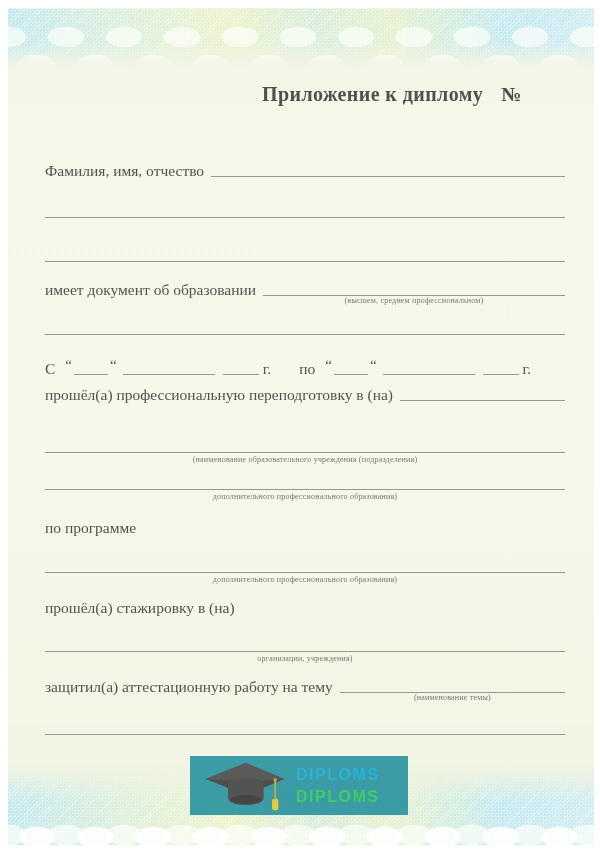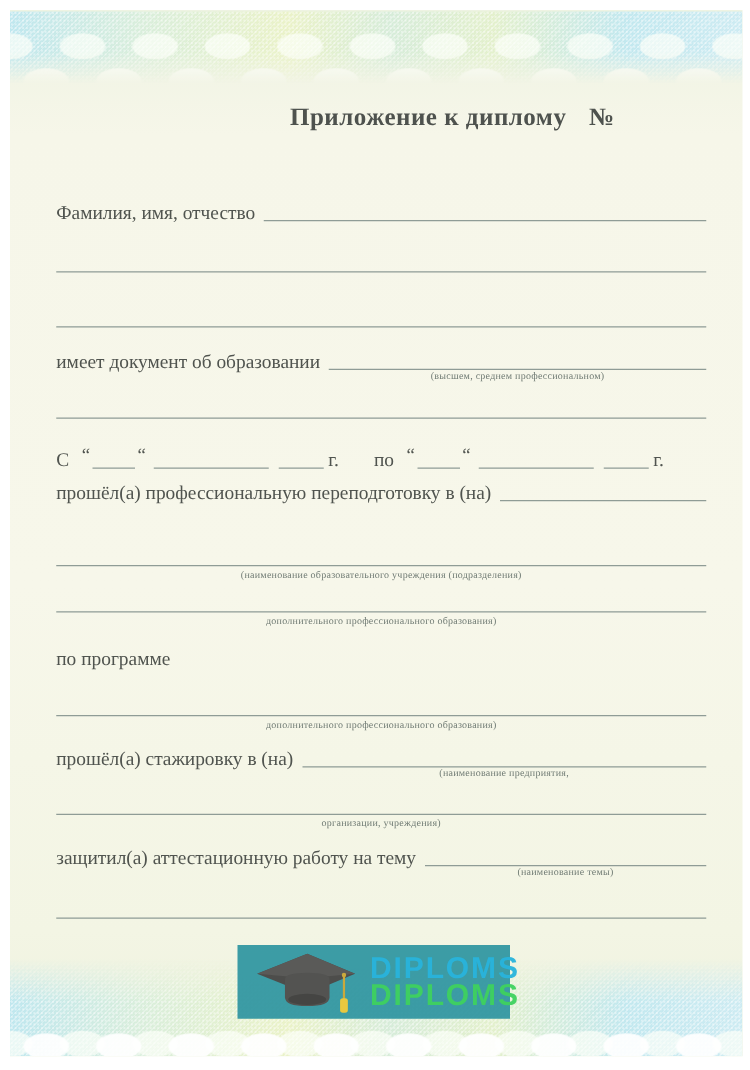--- a/index.html
+++ b/index.html
@@ -24,21 +24,21 @@
     background:repeating-linear-gradient(135deg, rgba(255,255,255,0.30) 0 1px, rgba(255,255,255,0) 1px 3px);}
   .band-top{top:9px;height:58px;
     -webkit-mask-image:linear-gradient(to bottom,#000 55%,transparent 100%);
     mask-image:linear-gradient(to bottom,#000 55%,transparent 100%);}
   .band-bottom{bottom:11px;height:78px;
     background-position:0 30px,29px 44px,0 0,0 0;
     -webkit-mask-image:linear-gradient(to top,#000 55%,transparent 100%);
     mask-image:linear-gradient(to top,#000 55%,transparent 100%);}
 
   
-  .title{position:absolute;left:232px;top:83px;font-size:20px;font-weight:bold;
+  .title{position:absolute;left:262px;top:83px;font-size:20px;font-weight:bold;
     color:#4e524e;letter-spacing:0.4px;white-space:nowrap;}
   .title .num{margin-left:18px;}
 
   
   .frow{position:absolute;left:45px;right:35px;display:flex;align-items:center;height:21px;
     font-size:15.5px;color:#50544f;}
   .frow .lbl{white-space:nowrap;line-height:20px;}
   .fill{flex:1;border-bottom:1px solid #8f9c96;margin-bottom:2px;margin-left:7px;position:relative;height:14px;}
   .hr{position:absolute;left:45px;right:35px;border-top:1px solid #8f9c96;height:0;}
   .caption{position:absolute;top:2px;left:0;right:0;text-align:center;
@@ -49,23 +49,23 @@
   .q{align-self:flex-start;font-size:15px;line-height:1;margin:0 2px;}
   .b{display:inline-block;border-bottom:1px solid #8f9c96;margin-bottom:2px;height:14px;}
   .b1{width:34px;}.b2{width:92px;margin-left:4px;}.b3{width:36px;margin-left:8px;margin-right:4px;}
   .sep{margin-left:28px;}
   .fromq{margin-left:10px;}
 
   
   .wm{position:absolute;left:190px;top:756px;width:218px;height:59px;
     background:rgba(46,148,160,0.93);display:flex;align-items:center;z-index:5;}
   .wm .capwrap{flex:0 0 auto;margin-left:4px;}
-  .wm .brand{flex:1;text-align:right;padding-left:2px;
+  .wm .brand{flex:1;text-align:left;padding-left:2px;
     font-family:"Liberation Sans","DejaVu Sans",sans-serif;font-weight:bold;
-    font-size:24px;line-height:22px;letter-spacing:1.5px;}
+    font-size:16px;line-height:22px;letter-spacing:1.5px;}
   .brand .l1{color:rgba(40,179,219,0.95);}
   .brand .l2{color:rgba(62,209,94,0.95);}
 </style>
 </head>
 <body>
 
 <div id="screen">
 
   <div class="paper"></div>
   <div class="band band-top"></div>
@@ -120,23 +120,20 @@
 
   <div class="frow" style="top:517px">
     <span class="lbl">по программе</span>
   </div>
   <div class="hr" style="top:572px">
     <span class="caption">дополнительного профессионального образования)</span>
   </div>
 
   <div class="frow" style="top:597px">
     <span class="lbl">прошёл(а) стажировку в (на)</span>
-    <span class="fill">
-      <span class="caption">(наименование предприятия,</span>
-    </span>
   </div>
   <div class="hr" style="top:651px">
     <span class="caption">организации, учреждения)</span>
   </div>
 
   <div class="frow" style="top:676px">
     <span class="lbl">защитил(а) аттестационную работу на тему</span>
     <span class="fill">
       <span class="caption">(наименование темы)</span>
     </span>

